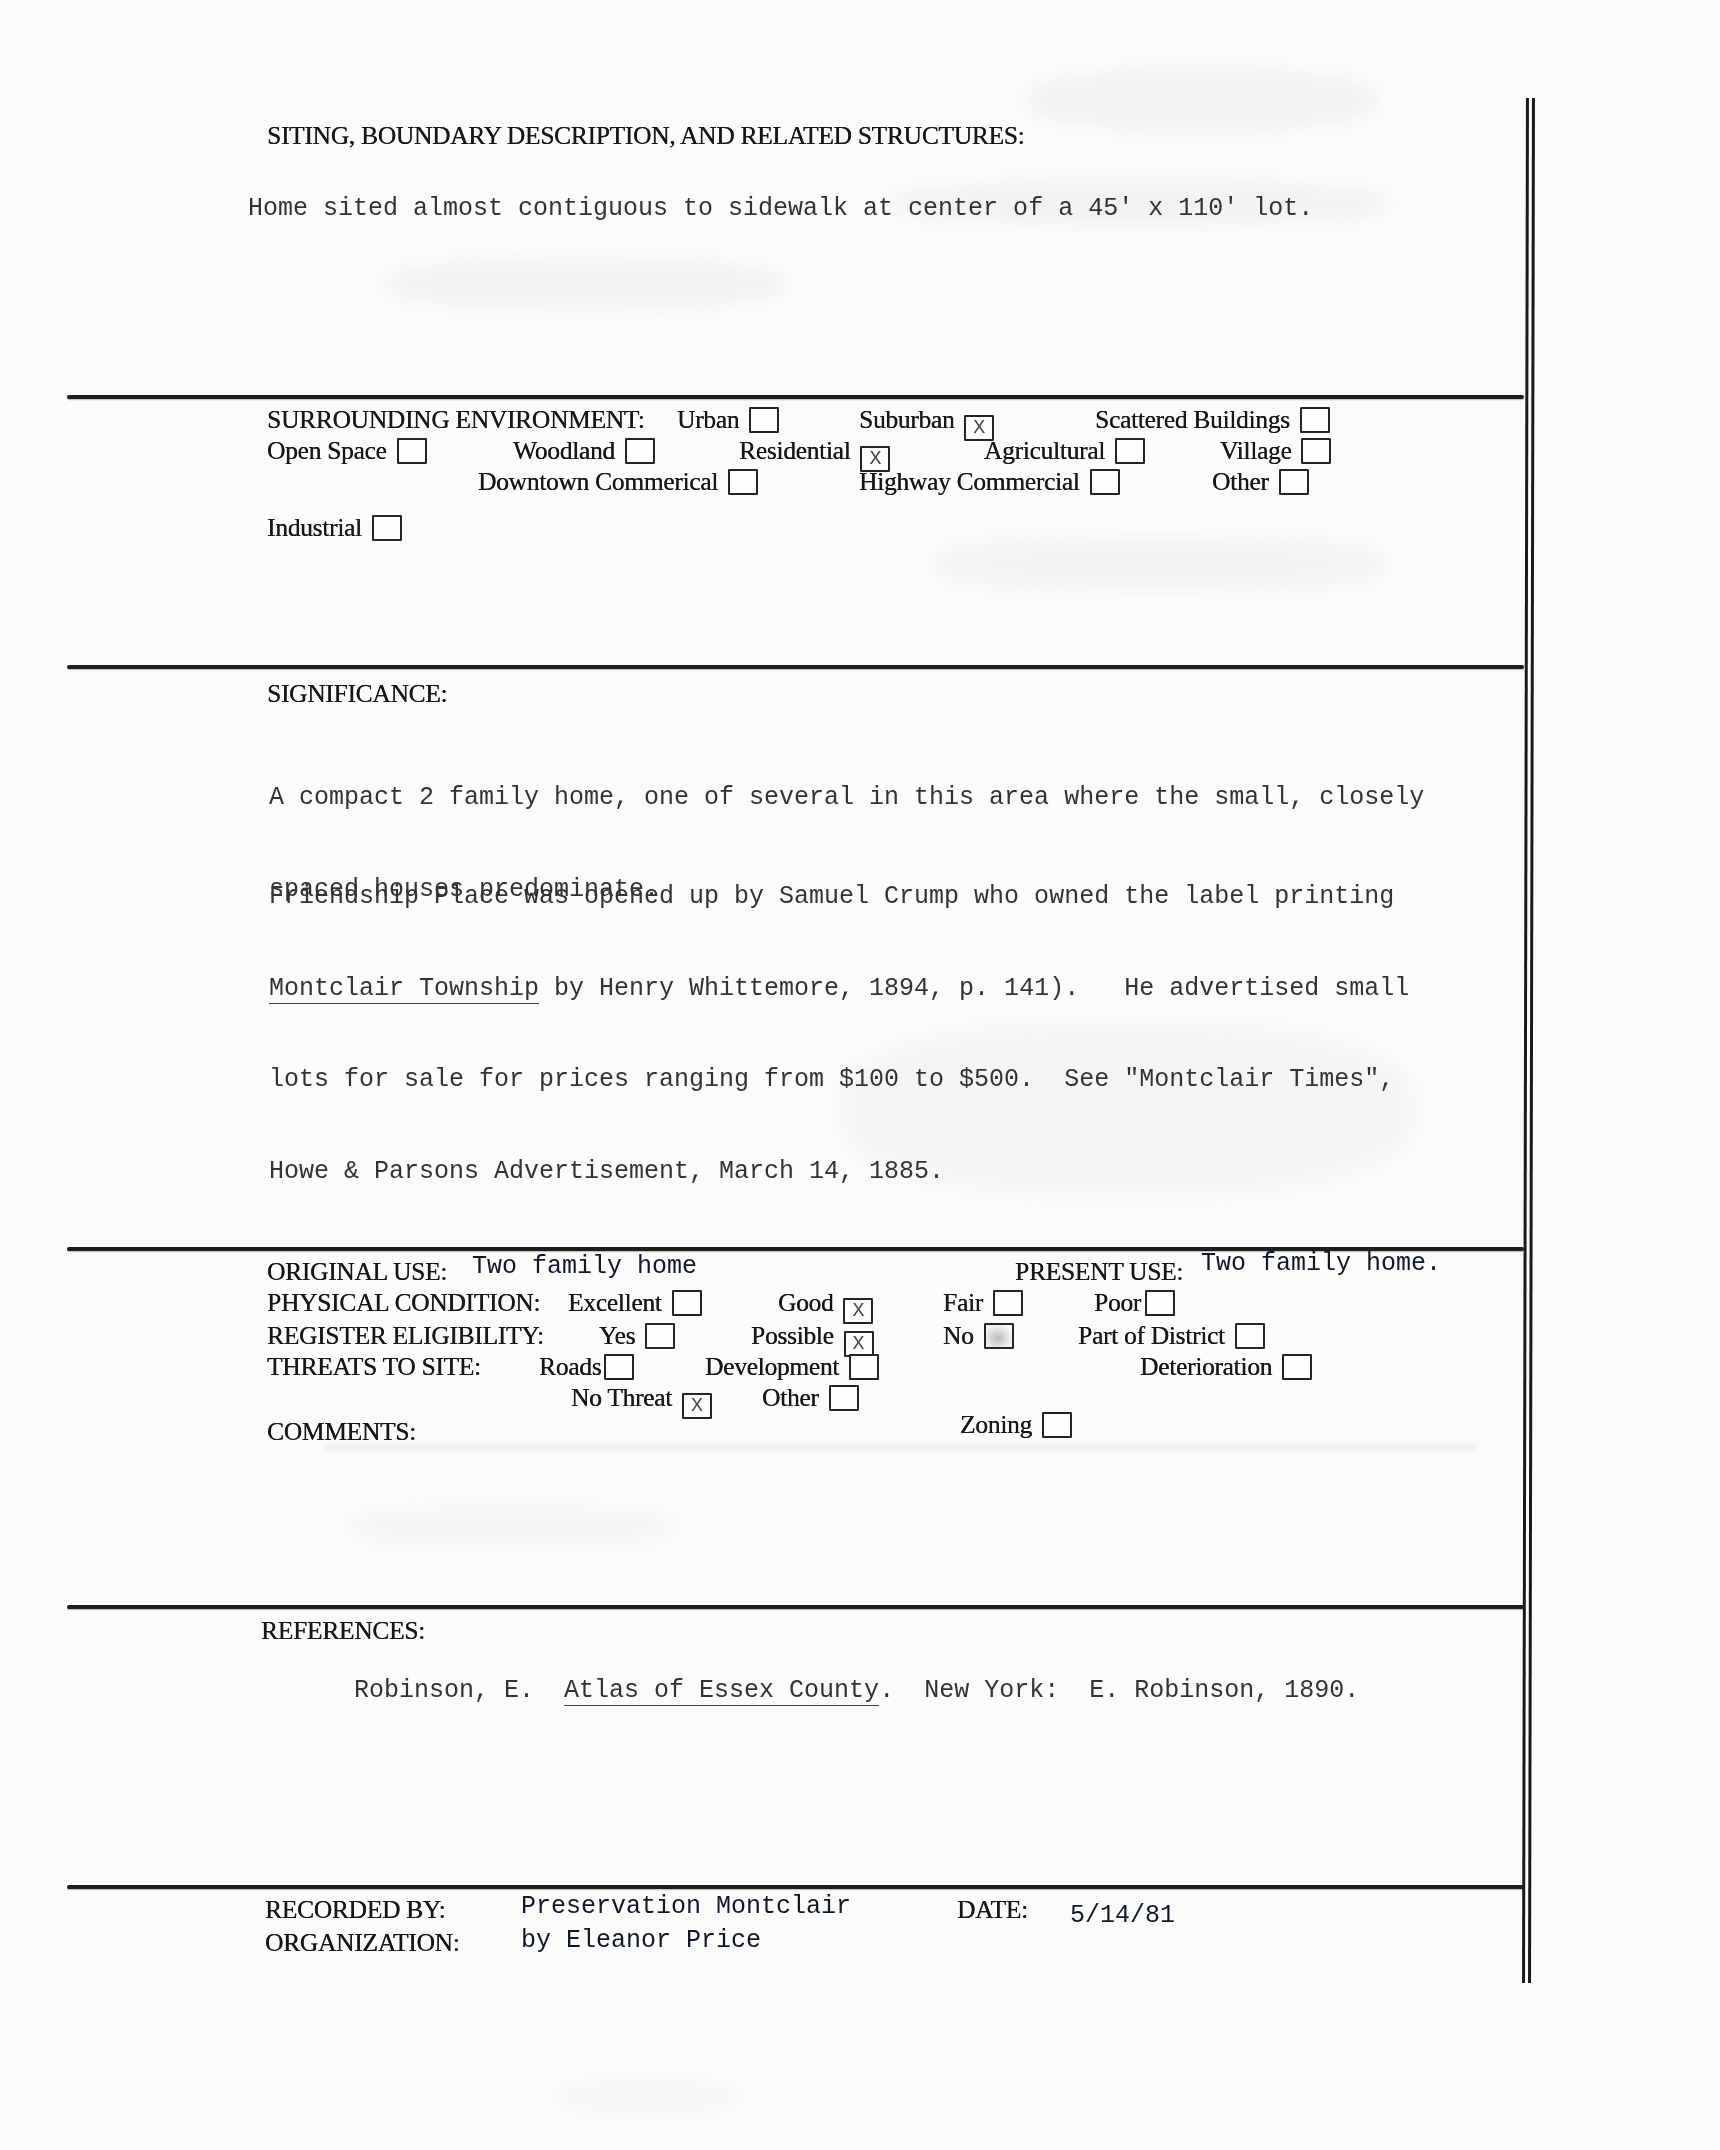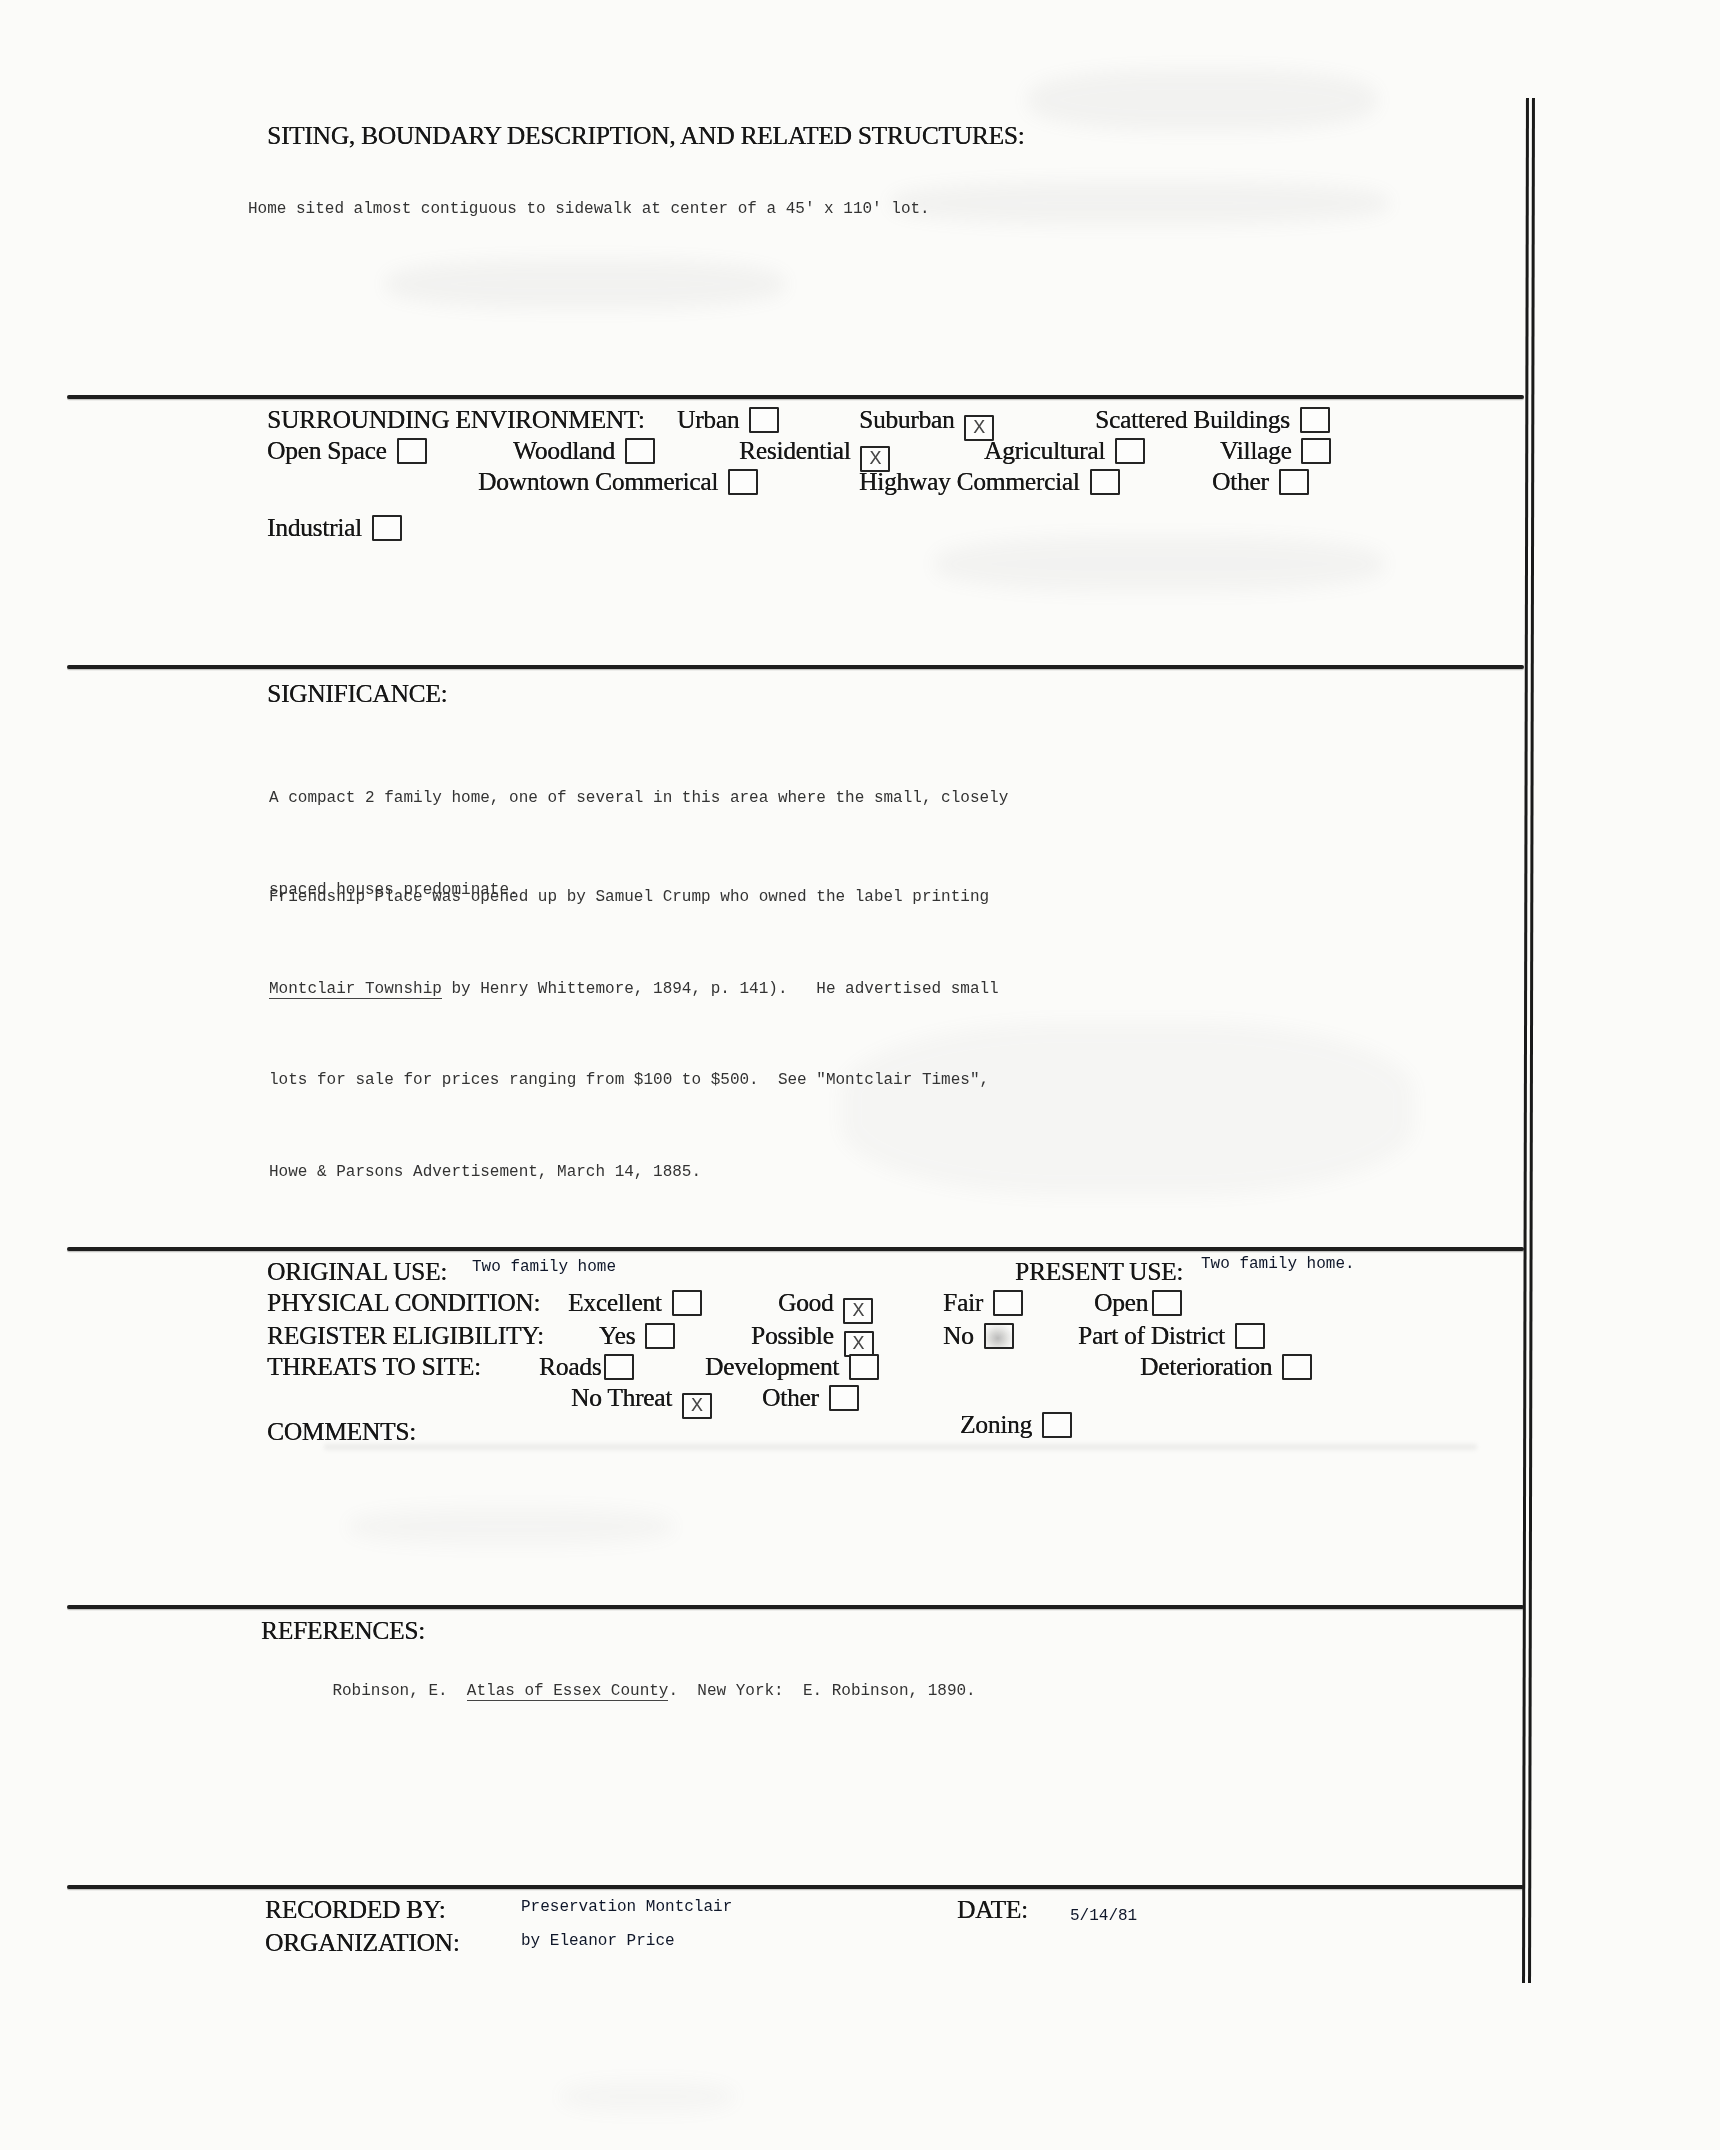--- a/index.html
+++ b/index.html
@@ -15,21 +15,21 @@
     font-family: "Liberation Serif", serif;
     color: #161616;
     font-size: 25.5px;
     letter-spacing: -0.3px;
     white-space: nowrap;
     text-shadow: 0.3px 0 0 #2a2a2a;
   }
   .mono {
     font-family: "Liberation Mono", monospace;
     color: #3c3c3c;
-    font-size: 16px;
+    font-size: 25px;
     line-height: 30.5px;
     white-space: pre;
   }
   .typed { color: #0f172a; }
   .dark  { color: #333333; }
   .u { border-bottom: 1.9px solid #444; padding-bottom: 0.6px; }
   .hr {
     position: absolute;
     left: 67px; width: 1457px; height: 3.7px;
     background: #1e1e1e;
@@ -166,21 +166,21 @@
   <span class="abs item" style="left:568px; top:1288px;">
     <span class="serif">Excellent</span><span class="cb"></span>
   </span>
   <span class="abs item" style="left:778px; top:1288px;">
     <span class="serif">Good</span><span class="cb checked">X</span>
   </span>
   <span class="abs item" style="left:943px; top:1288px;">
     <span class="serif">Fair</span><span class="cb"></span>
   </span>
   <span class="abs item" style="left:1094px; top:1288px;">
-    <span class="serif">Open</span><span class="cb" style="margin-left:3.7px;"></span>
+    <span class="serif">Poor</span><span class="cb" style="margin-left:3.7px;"></span>
   </span>
 
   <span class="abs serif" style="left:267px; top:1321px;">REGISTER ELIGIBILITY:</span>
   <span class="abs item" style="left:599px; top:1321px;">
     <span class="serif">Yes</span><span class="cb"></span>
   </span>
   <span class="abs item" style="left:751px; top:1321px;">
     <span class="serif">Possible</span><span class="cb checked">X</span>
   </span>
   <span class="abs item" style="left:943px; top:1321px;">

